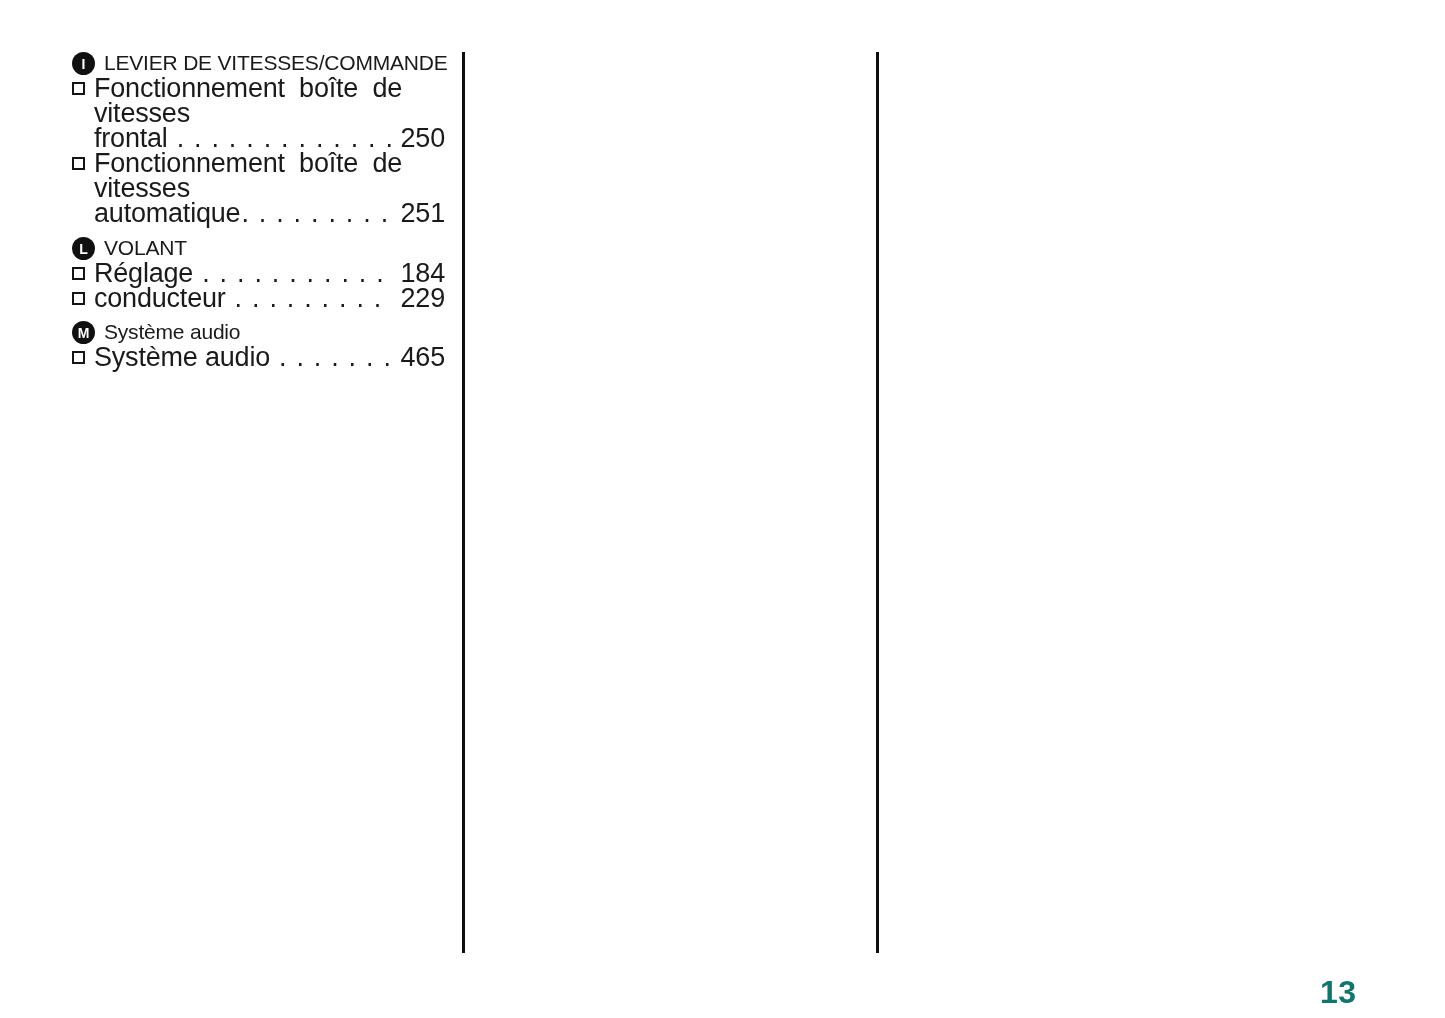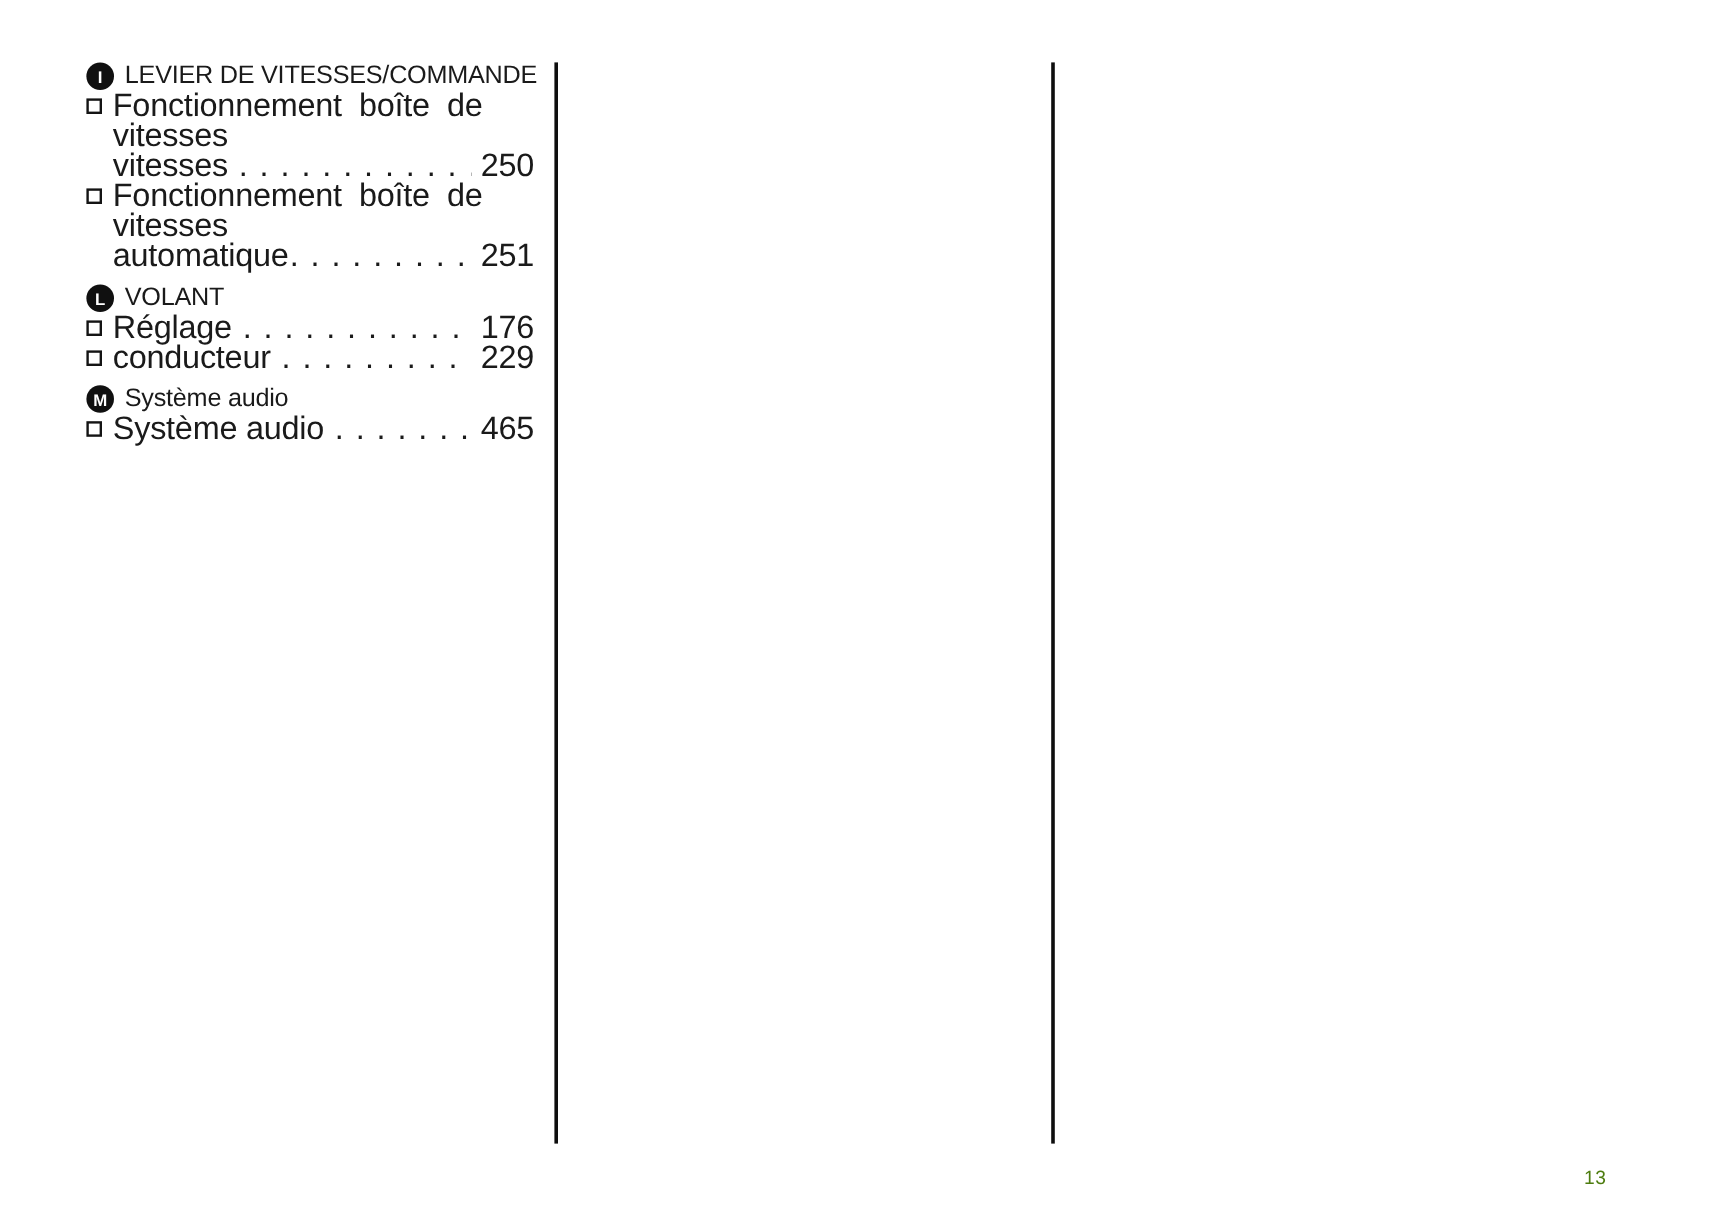--- a/index.html
+++ b/index.html
@@ -100,44 +100,44 @@
     background: #0e0e0e;
   }
   .vrule-1 { left: 462px; }
   .vrule-2 { left: 876px; }
 
   
   .page-number {
     position: absolute;
     left: 1320px;
     top: 974px;
-    font-size: 16px;
-    font-weight: 400;
-    color: #4d7c0f;
+    font-size: 32px;
+    font-weight: 700;
+    color: #0f766e;
     letter-spacing: 0.5px;
   }
 </style>
 </head>
 <body>
 
 <div>
 
   <nav class="toc">
 
     <section class="toc-section">
       <div class="sec-head">
         <span class="badge">I</span>
         <div class="sec-title-line">LEVIER DE VITESSES/COMMANDE</div>
       </div>
 
       <div class="toc-item">
         <span class="cbx"></span>
         <div class="ws1">Fonctionnement boîte de vitesses</div>
         <div class="dotline">
-          <span class="lbl">vitesses</span>
+          <span class="lbl">frontal</span>
           <span class="dots">. . . . . . . . . . . . . . . . . . . . . . . . . . . . . . . . . . . . . . . .</span>
           <span class="pg">250</span>
         </div>
       </div>
 
       <div class="toc-item">
         <span class="cbx"></span>
         <div class="ws1">Fonctionnement boîte de vitesses</div>
         <div class="dotline">
           <span class="lbl">automatique</span>
@@ -151,21 +151,21 @@
       <div class="sec-head">
         <span class="badge">L</span>
         <div class="sec-title-line">VOLANT</div>
       </div>
 
       <div class="toc-item">
         <span class="cbx"></span>
         <div class="dotline">
           <span class="lbl">Réglage</span>
           <span class="dots">. . . . . . . . . . . . . . . . . . . . . . . . . . . . . . . . . . . . . . . .</span>
-          <span class="pg">176</span>
+          <span class="pg">184</span>
         </div>
       </div>
 
       <div class="toc-item">
         <span class="cbx"></span>
         <div class="dotline">
           <span class="lbl">conducteur</span>
           <span class="dots">. . . . . . . . . . . . . . . . . . . . . . . . . . . . . . . . . . . . . . . .</span>
           <span class="pg">229</span>
         </div>

